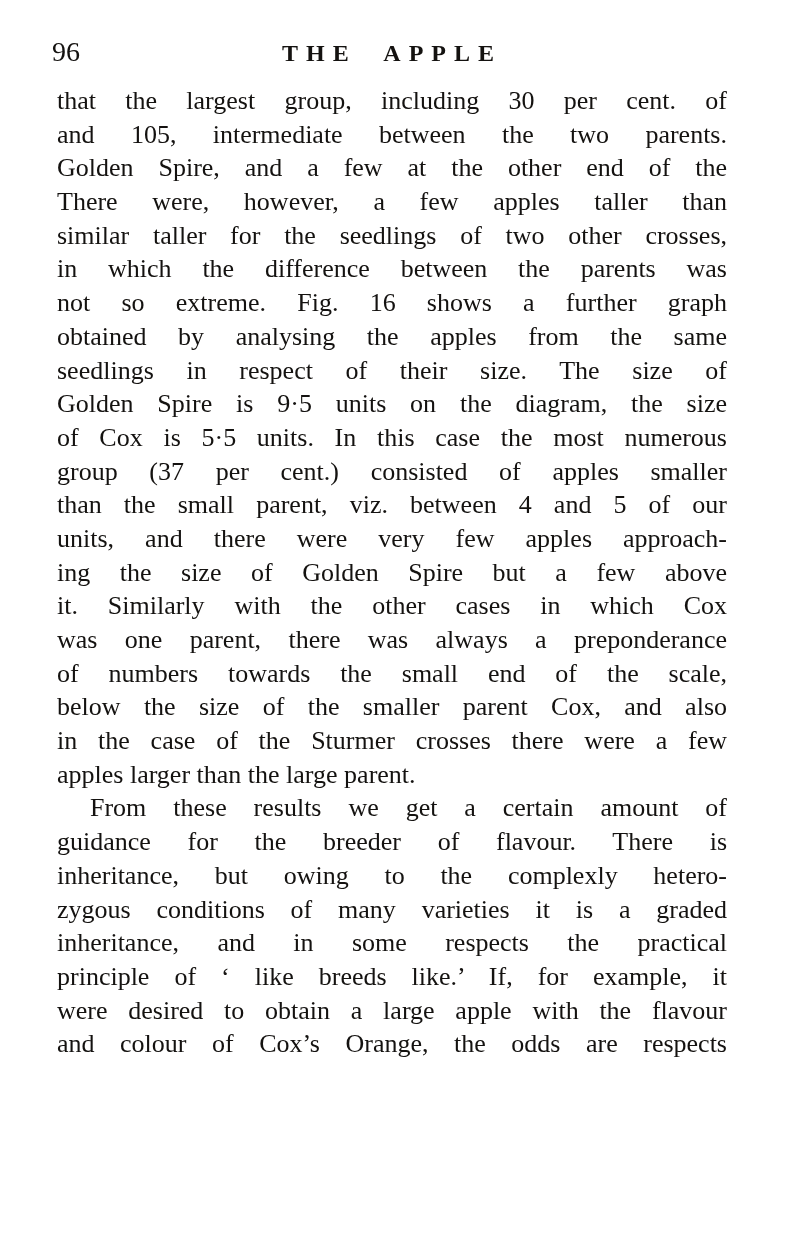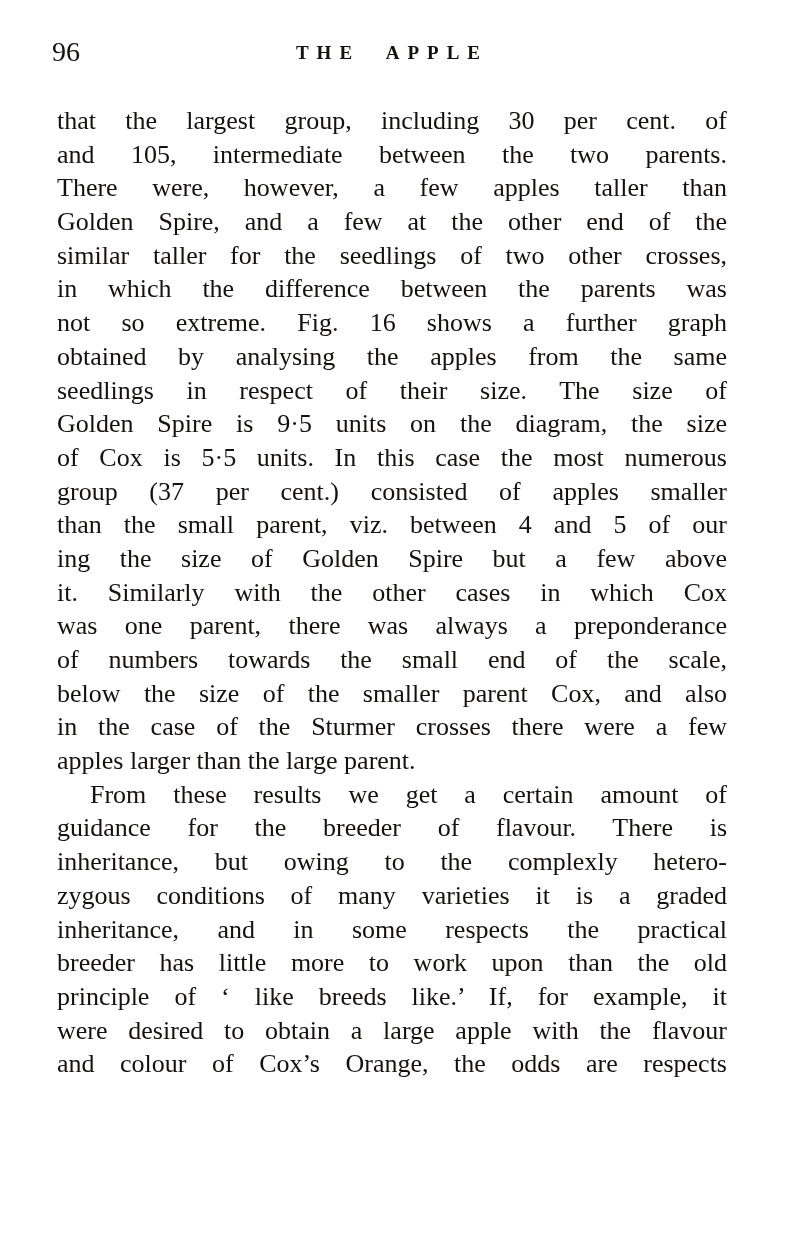--- a/index.html
+++ b/index.html
@@ -23,34 +23,33 @@
     top: 36px;
     font-size: 28px;
     line-height: 32px;
   }
   .running-title {
     position: absolute;
     left: 57px;
     top: 42px;
     width: 670px;
     text-align: center;
-    font-size: 19px;
+    font-size: 24px;
     font-weight: bold;
     letter-spacing: 8px;
     word-spacing: 14px;
     line-height: 22px;
   }
   .text-column {
     position: absolute;
     left: 57px;
     top: 84px;
     width: 670px;
     font-size: 26px;
     line-height: 33.7px;
-    margin-top: 20px;
   }
   .line {
     height: 33.7px;
     overflow: hidden;
     text-align: justify;
     text-align-last: justify;
   }
   .line.para-end {
     text-align-last: left;
   }
@@ -60,41 +59,41 @@
 </style>
 </head>
 <body>
 
 <div class="page" style="background: rgb(255, 255, 255); color: rgb(20, 18, 16);">
   <div class="pagenum">96</div>
   <div class="running-title">THE APPLE</div>
   <div class="text-column">
       <div class="line">that the largest group, including 30 per cent. of</div>
       <div class="line">and 105, intermediate between the two parents.</div>
+      <div class="line">Golden Spire, and a few at the other end of the</div>
       <div class="line">There were, however, a few apples taller than</div>
-      <div class="line">Golden Spire, and a few at the other end of the</div>
       <div class="line">similar taller for the seedlings of two other crosses,</div>
       <div class="line">in which the difference between the parents was</div>
       <div class="line">not so extreme. Fig. 16 shows a further graph</div>
       <div class="line">obtained by analysing the apples from the same</div>
       <div class="line">seedlings in respect of their size. The size of</div>
       <div class="line">Golden Spire is 9·5 units on the diagram, the size</div>
       <div class="line">of Cox is 5·5 units. In this case the most numerous</div>
       <div class="line">group (37 per cent.) consisted of apples smaller</div>
       <div class="line">than the small parent, viz. between 4 and 5 of our</div>
+      <div class="line">units, and there were very few apples approach-</div>
       <div class="line">ing the size of Golden Spire but a few above</div>
       <div class="line">it. Similarly with the other cases in which Cox</div>
       <div class="line">was one parent, there was always a preponderance</div>
       <div class="line">of numbers towards the small end of the scale,</div>
       <div class="line">below the size of the smaller parent Cox, and also</div>
       <div class="line">in the case of the Sturmer crosses there were a few</div>
       <div class="line para-end">apples larger than the large parent.</div>
       <div class="line indent">From these results we get a certain amount of</div>
       <div class="line">guidance for the breeder of flavour. There is</div>
       <div class="line">inheritance, but owing to the complexly hetero-</div>
       <div class="line">zygous conditions of many varieties it is a graded</div>
       <div class="line">inheritance, and in some respects the practical</div>
-      <div class="line">breeder has little more to work upon than the old</div>
       <div class="line">principle of ‘ like breeds like.’ If, for example, it</div>
       <div class="line">were desired to obtain a large apple with the flavour</div>
       <div class="line">and colour of Cox’s Orange, the odds are respects</div>
     </div>
 </div>
 
 </body></html>

